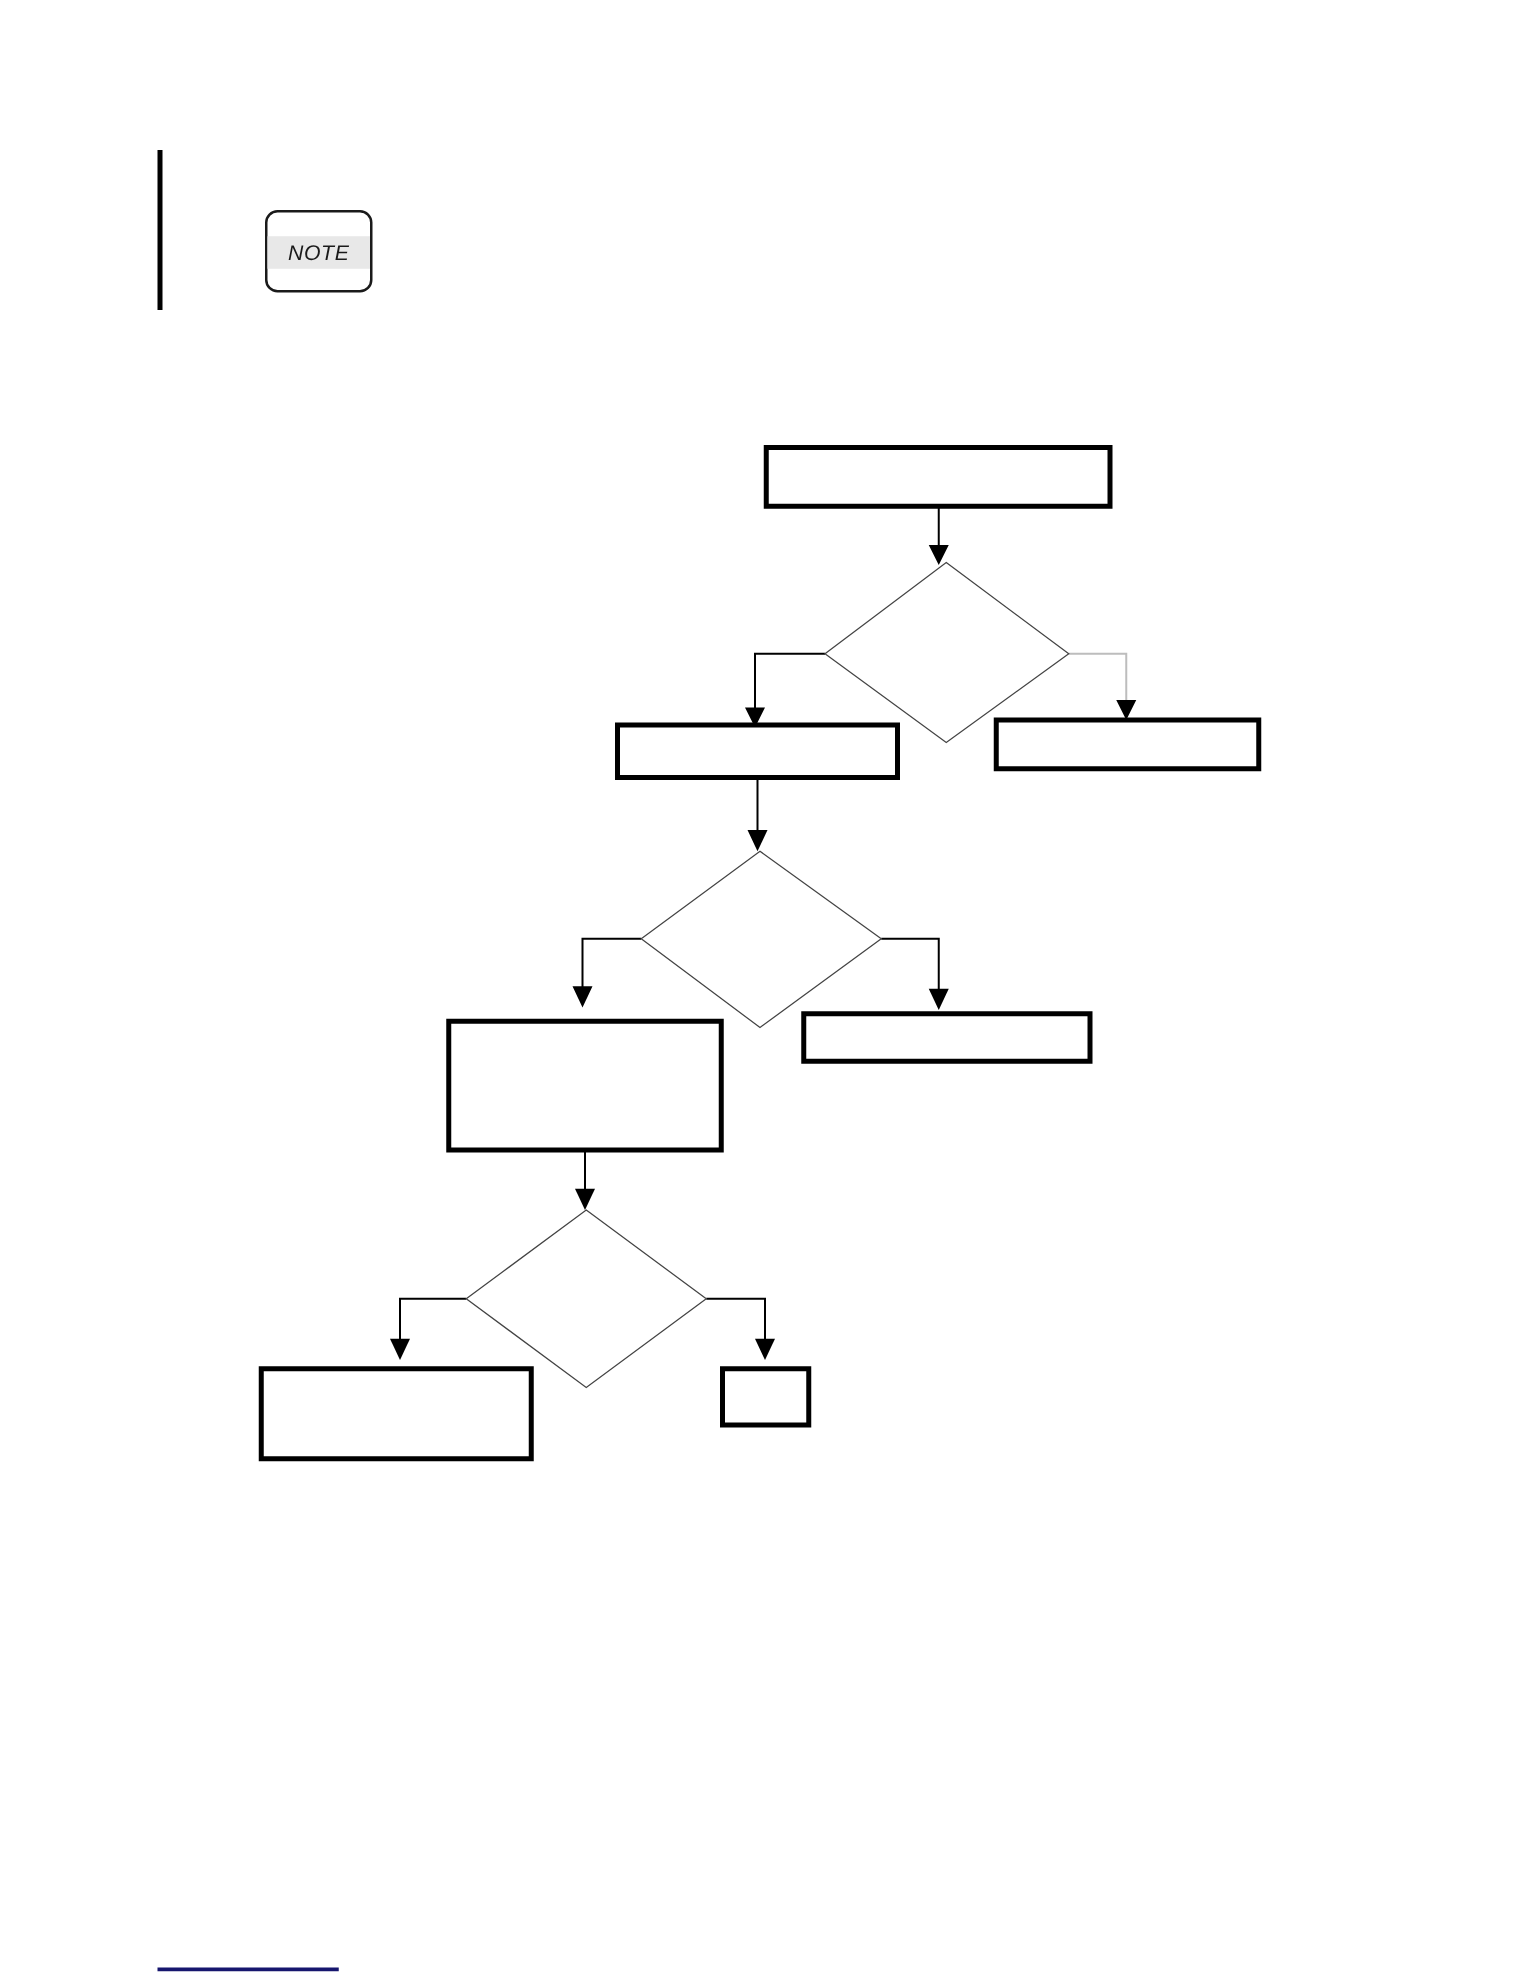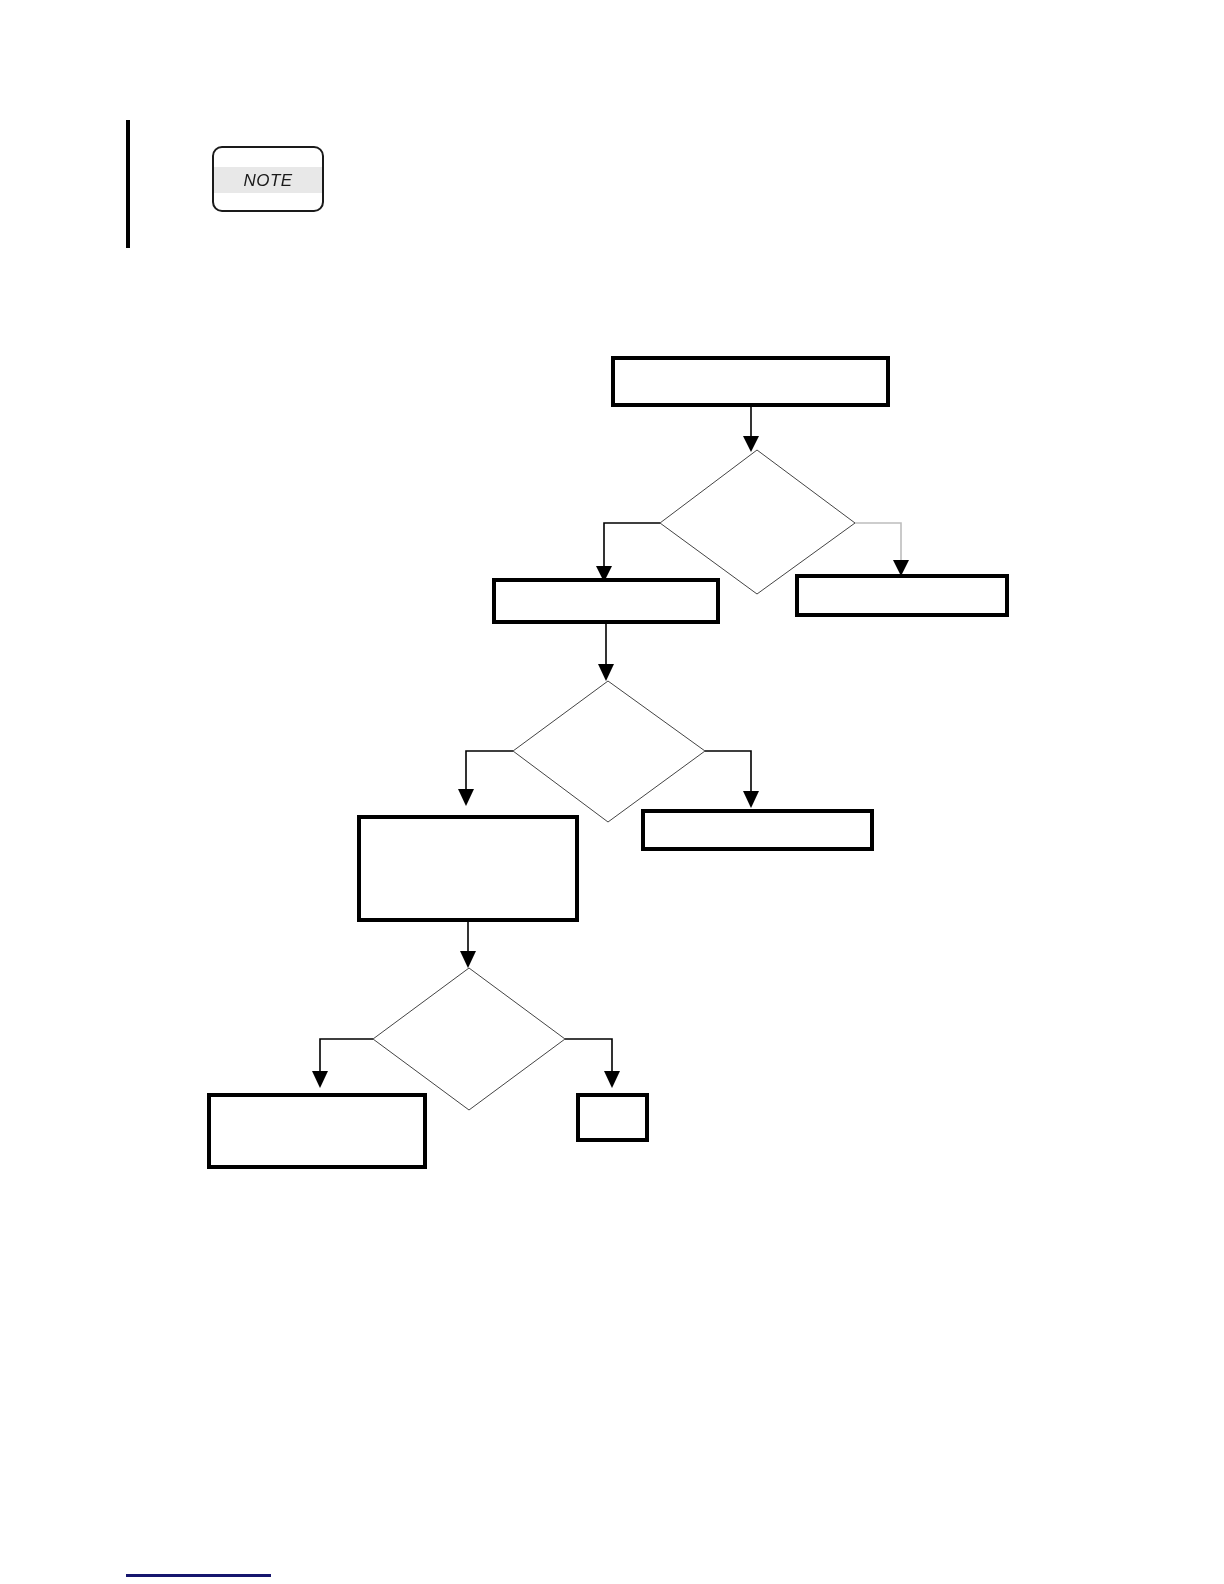--- a/index.html
+++ b/index.html
@@ -98,21 +98,21 @@
     background: #16166e;
   }
 </style>
 </head>
 <body>
 
 <div id="page">
 
   <div class="change-bar" style="left:126px; top:120px; width:4px; height:128px;"></div>
 
-  <div class="note-callout" style="left:212px; top:146px; width:112px; height:66px;">
+  <div class="note-callout" style="left:212px; top:168px; width:86px; height:66px;">
     <div class="note-band" style="top:19px; height:26px;">
       <span class="note-label">NOTE</span>
     </div>
   </div>
 
   <svg class="flow-svg" width="1224" height="1584" viewBox="0 0 1224 1584" xmlns="http://www.w3.org/2000/svg">
 
     <g>
       <path class="flow-conn" d="M 751 405 L 751 440"></path>
       <polygon class="flow-arrowhead" points="743,436 759,436 751,452"></polygon>

